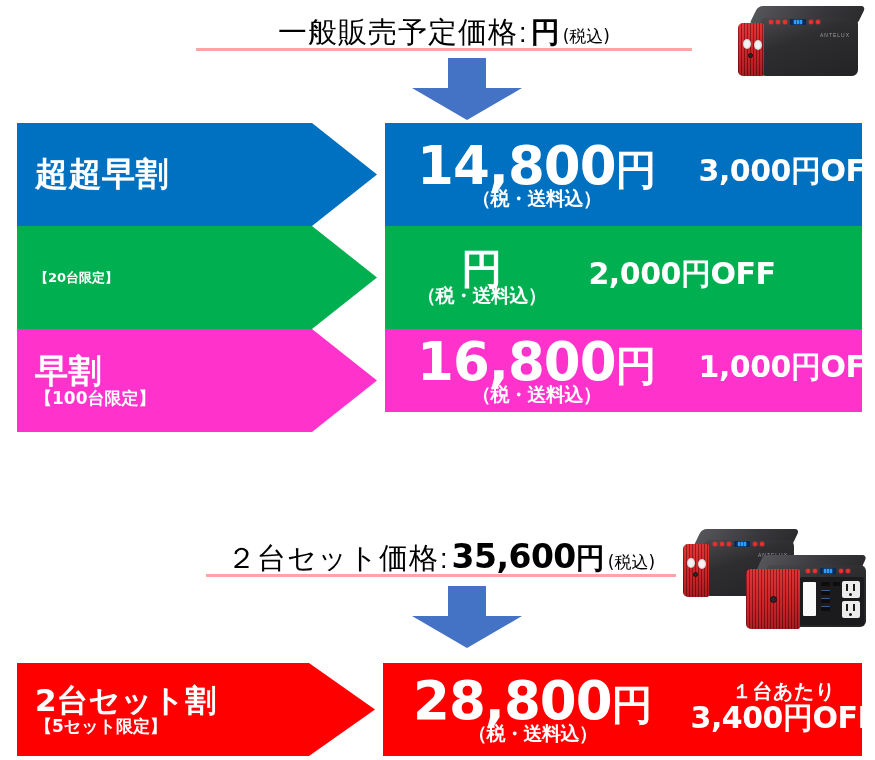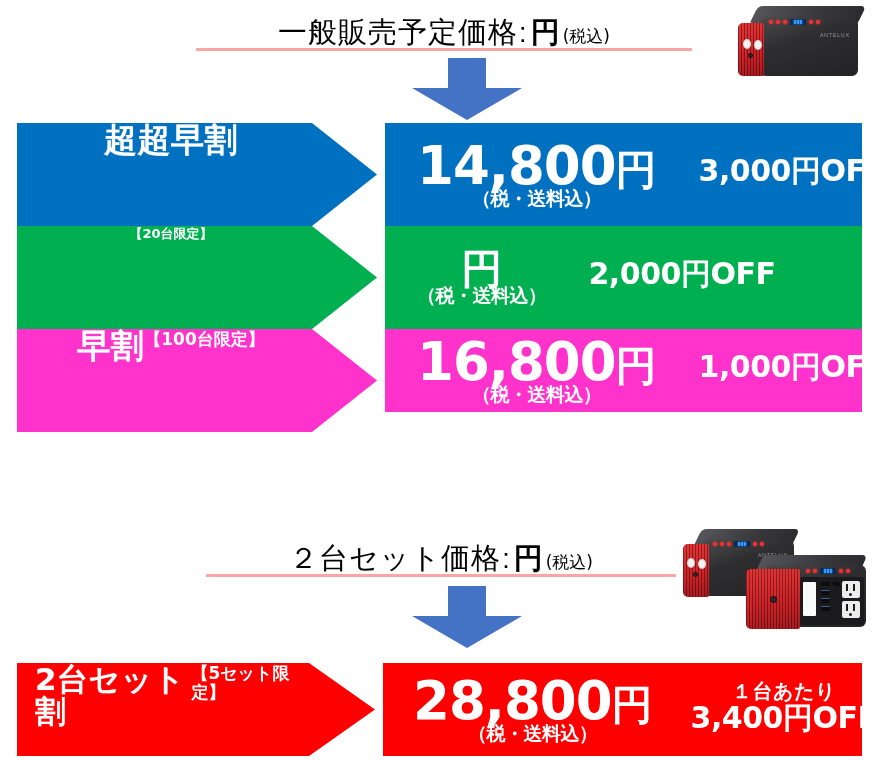--- a/index.html
+++ b/index.html
@@ -54,21 +54,21 @@
   }
 
   
   .down-arrow { position:absolute; }
 
   
   .tier-left {
     position:absolute;
     color:#fff;
     display:flex;
-    flex-direction:row;
+    flex-direction:column;
     justify-content:center;
     padding-left:18px;
   }
   .tier-name {
     font-family:"DejaVu Sans","Liberation Sans",sans-serif;
     font-weight:bold;
     line-height:1.04;
     letter-spacing:0.5px;
     text-shadow:0 0 1px rgba(255,255,255,.35);
   }
@@ -276,20 +276,21 @@
     <div class="price-note" style="font-size:19px;">（税・送料込）</div>
   </div>
   <div class="off-wrap" style="margin-left:42px; margin-top:-8px;">
     <div class="off-text" style="font-size:30px;">1,000円OFF</div>
   </div>
 </div>
 
 <div class="sec-header" style="left:206px; top:535px; width:470px; height:42px;">
   <span class="hdr-label">２台セット価格</span>
   <span class="hdr-colon">:</span>
+  <span class="hdr-price">35,600</span>
   <span class="hdr-yen">円</span>
   <span class="hdr-tax">(税込)</span>
 </div>
 
 <div class="product" style="left:682px; top:527px; width:188px; height:114px;">
 
   <div class="unit" style="left:0; top:2px; width:120px; height:80px;">
     <div class="unit-top" style="left:16px; top:0px; width:98px; height:16px; transform:skewX(-26deg);"></div>
     <div class="unit-body" style="left:22px; top:11px; width:90px; height:56px;"></div>
     <div class="unit-red" style="left:1px; top:15px; width:26px; height:53px;"></div>

